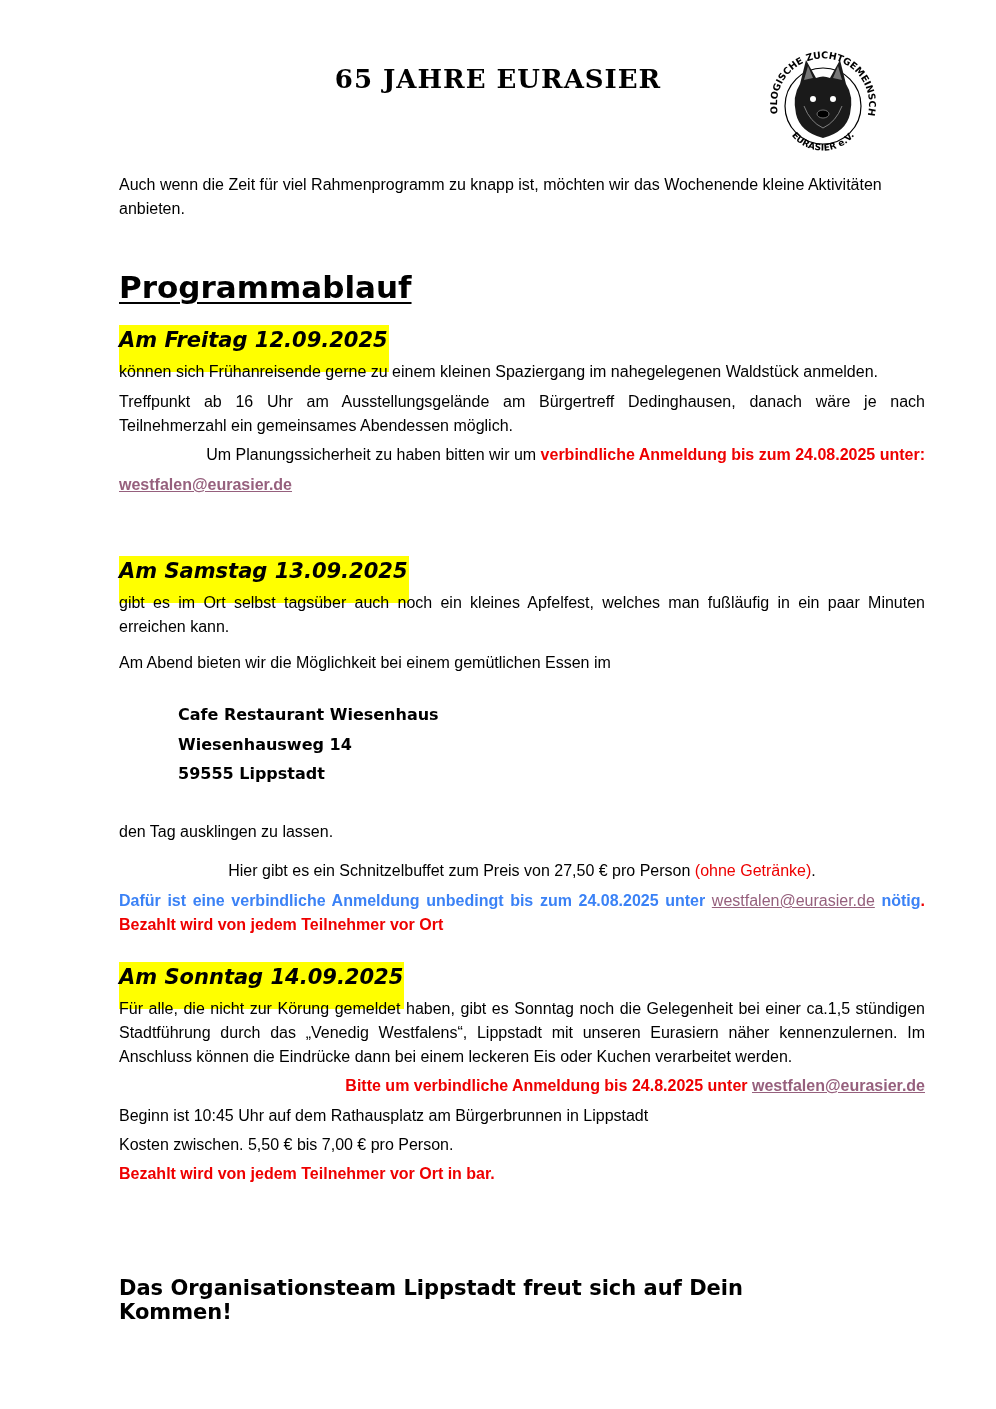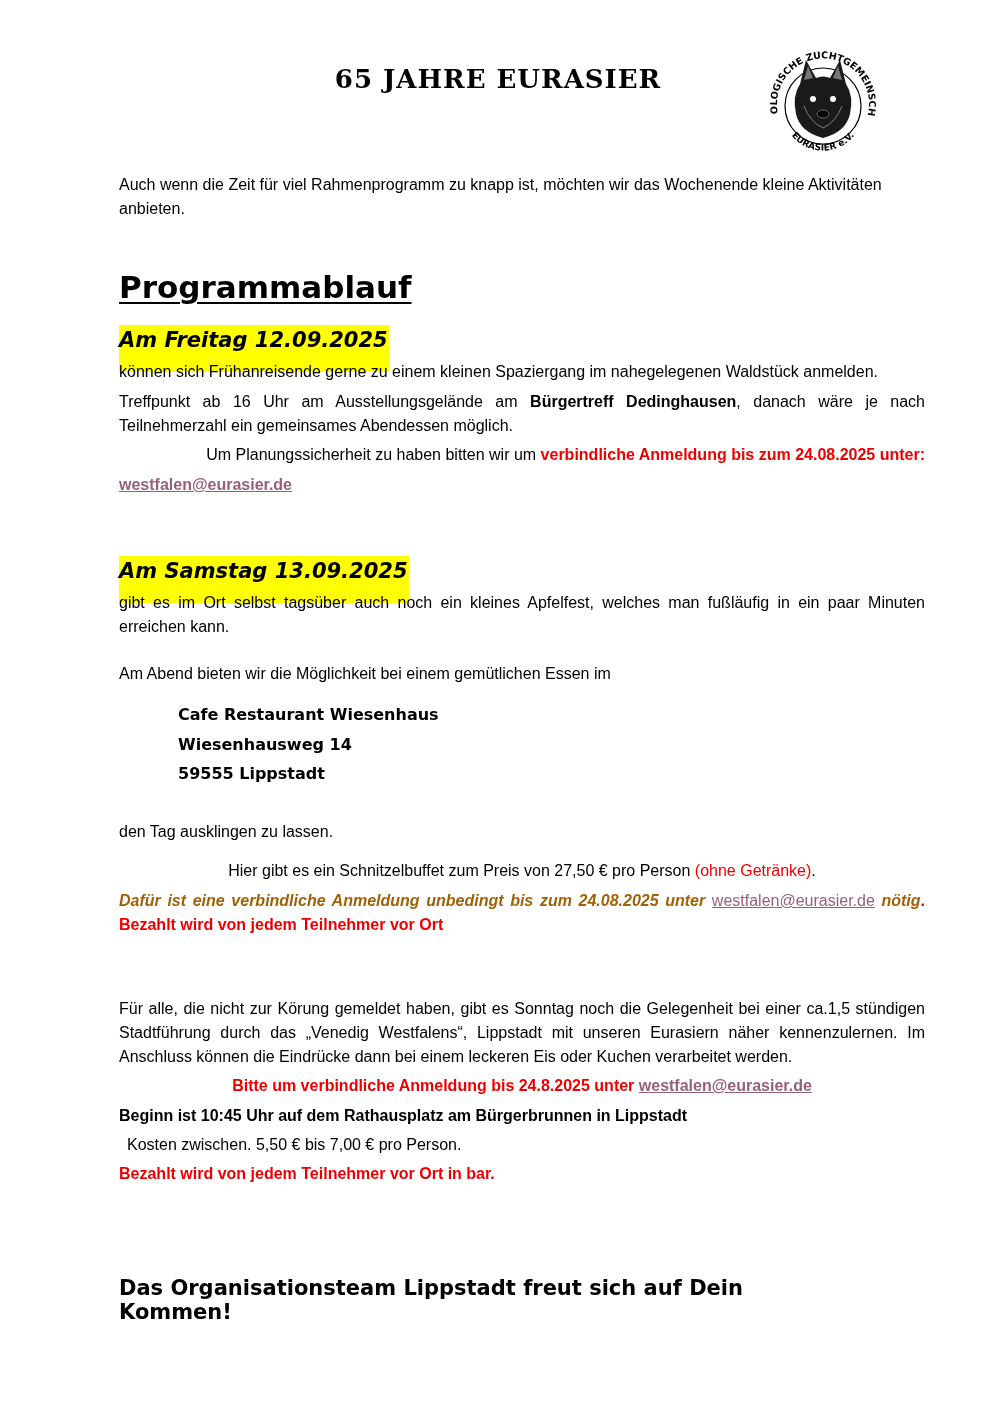--- a/index.html
+++ b/index.html
@@ -15,24 +15,24 @@
   }
 
   .logo { position: absolute; left: 760px; top: 44px; width: 126px; height: 118px; }
 
   .body-text {
     position: absolute; left: 119px; width: 806px;
     font-size: 16px; line-height: 24px; text-align: justify;
     font-family: "Liberation Sans Narrow", "Liberation Sans", sans-serif;
   }
   .p { margin: 0; }
-  .b { font-weight: bold; }
+  .b { font-weight: normal; }
   .red { color: #ee0000; }
   .redb { color: #ee0000; font-weight: bold; }
-  .redbi { color: #a16207; font-weight: bold; font-style: italic; }
+  .redbi { color: #3b82f6; font-weight: bold; }
   .link { color: #96607d; text-decoration: underline; cursor: pointer; }
   .link-b { color: #96607d; text-decoration: underline; font-weight: bold; cursor: pointer; }
 
   .h-prog {
     position: absolute; left: 119px; top: 269px; font-size: 31px; font-weight: bold;
     text-decoration: underline; text-decoration-thickness: 2px; text-underline-offset: 4px;
     font-family: "DejaVu Sans", sans-serif; letter-spacing: 0px;
   }
   .day {
     position: absolute; left: 119px; font-size: 21px; font-weight: bold; font-style: italic;
@@ -86,35 +86,36 @@
   <div class="body-text" style="top:360px;">
     <p class="p"> können sich Frühanreisende gerne zu einem kleinen Spaziergang im nahegelegenen Waldstück anmelden.</p>
     <p class="p" style="margin-top:6px;"><span>Treffpunkt ab 16 Uhr am Ausstellungsgelände am </span><span class="b">Bürgertreff Dedinghausen</span><span>, danach wäre je nach Teilnehmerzahl ein gemeinsames Abendessen möglich.</span></p>
     <p class="p" style="margin-top:5px; text-align:right;"><span>Um Planungssicherheit zu haben bitten wir um </span><span class="redb">verbindliche Anmeldung bis zum 24.08.2025 unter:</span></p>
     <p class="p" style="margin-top:6px; text-align:left;"><a class="link-b">westfalen@eurasier.de</a></p>
   </div>
 
   <div class="day" style="top:556px;">Am Samstag 13.09.2025</div>
   <div class="body-text" style="top:591px;">
     <p class="p">gibt es im Ort selbst tagsüber auch noch ein kleines Apfelfest, welches man fußläufig in ein paar Minuten erreichen kann.</p>
-    <p class="p" style="margin-top:23px; text-align:left;">Am Abend bieten wir die Möglichkeit bei einem gemütlichen Essen im</p>
+    <p class="p" style="margin-top:12px; text-align:left;">Am Abend bieten wir die Möglichkeit bei einem gemütlichen Essen im</p>
   </div>
   <div class="address" style="top:700px;">
     <div>Cafe Restaurant Wiesenhaus</div>
     <div>Wiesenhausweg 14</div>
     <div>59555 Lippstadt</div>
   </div>
   <div class="body-text" style="top:820px; text-align:left;">
     <p class="p">den Tag ausklingen zu lassen.</p>
     <p class="p" style="margin-top:15px;text-align:center;"><span>Hier gibt es ein Schnitzelbuffet zum Preis von 27,50 € pro Person </span><span class="red">(ohne Getränke)</span><span>.</span></p>
     <p class="p" style="margin-top:6px; text-align:justify;"><span class="redbi">Dafür ist eine verbindliche Anmeldung unbedingt bis zum 24.08.2025 unter </span><a class="link">westfalen@eurasier.de</a> <span class="redbi">nötig</span><span class="redb">. Bezahlt wird von jedem Teilnehmer vor Ort</span></p>
   </div>
 
+  <div class="day" style="top:962px;">Am Sonntag 14.09.2025</div>
   <div class="body-text" style="top:997px;">
     <p class="p">Für alle, die nicht zur Körung gemeldet haben, gibt es Sonntag noch die Gelegenheit bei einer ca.1,5 stündigen Stadtführung durch das „Venedig Westfalens“, Lippstadt mit unseren Eurasiern  näher kennenzulernen. Im Anschluss können die Eindrücke dann bei einem leckeren Eis oder Kuchen verarbeitet werden.</p>
-    <p class="p" style="margin-top:5px; text-align:center;"><span class="redb">Bitte um verbindliche Anmeldung bis 24.8.2025 unter </span><a class="link-b">westfalen@eurasier.de</a></p>
+    <p class="p" style="margin-top:5px; text-align:right;"><span class="redb">Bitte um verbindliche Anmeldung bis 24.8.2025 unter </span><a class="link-b">westfalen@eurasier.de</a></p>
     <p class="p b" style="margin-top:6px; text-align:left;">Beginn ist 10:45 Uhr auf dem Rathausplatz am Bürgerbrunnen in Lippstadt</p>
-    <p class="p" style="margin-top:5px; text-align:left;margin-left:8px;">Kosten zwischen. 5,50 € bis 7,00 € pro Person.</p>
+    <p class="p" style="margin-top:5px; text-align:left;">Kosten zwischen. 5,50 € bis 7,00 € pro Person.</p>
     <p class="p redb" style="margin-top:5px; text-align:left;">Bezahlt wird von jedem Teilnehmer vor Ort in bar.</p>
   </div>
 
   <div class="closing">Das Organisationsteam Lippstadt freut sich auf Dein Kommen!</div>
 </div>
 
 </body></html>

